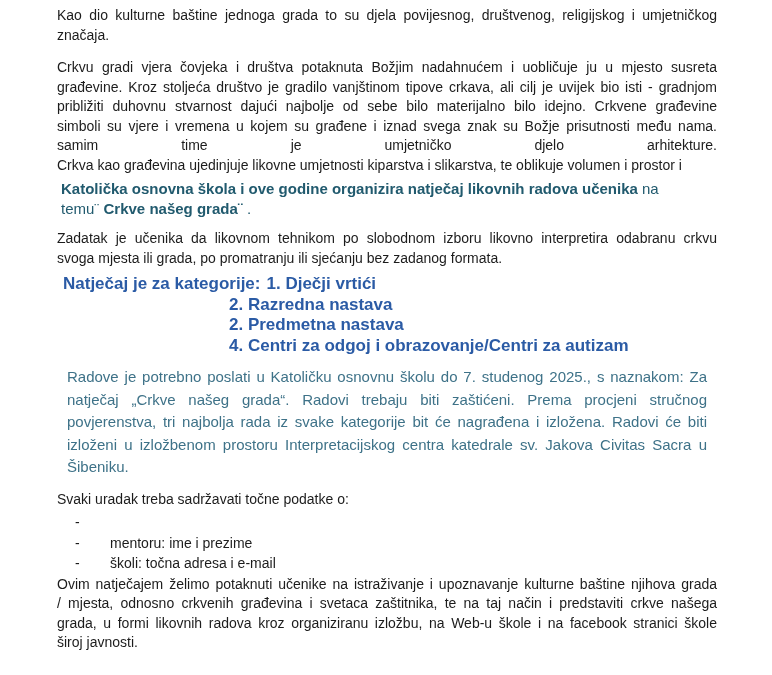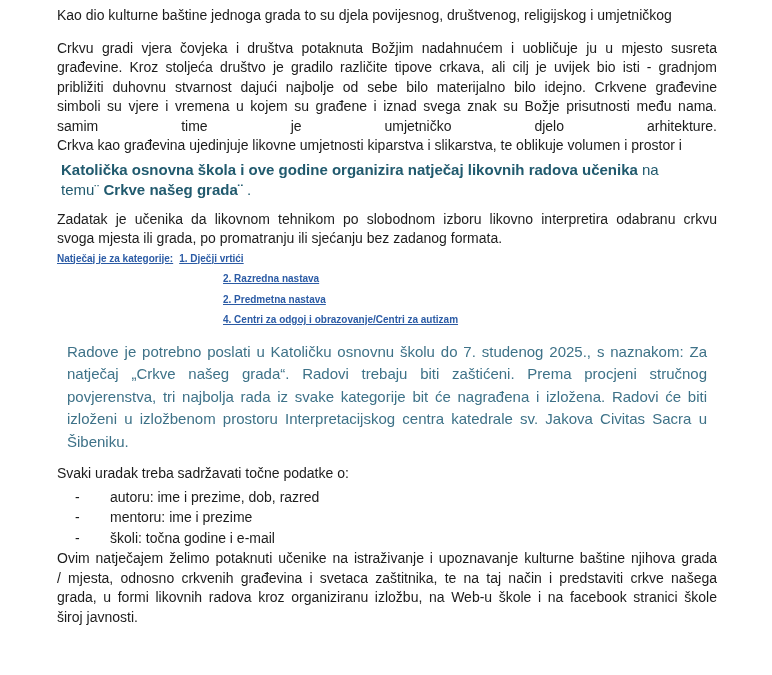--- a/index.html
+++ b/index.html
@@ -43,24 +43,23 @@
     font-size: 15px;
     line-height: 20px;
     margin: 4px;
   }
   .announcement .line { white-space: nowrap; }
   .announcement .b { font-weight: 700; }
 
   .categories {
     color: var(--category-blue, #2b5ba5);
     font-weight: 700;
-    font-size: 10px;
+    font-size: 17px;
     line-height: 20.5px;
-    margin: 0;
-    text-decoration: underline;
+    margin: 6px;
   }
   .cat-line { white-space: nowrap; }
   .cat-indent { padding-left: 166px; }
   .cat-first-item { margin-left: 6px; }
 
   .submission {
     color: var(--submission-teal, #3e7288);
     font-size: 15px;
     line-height: 22.5px;
     margin: 10px;
@@ -77,25 +76,26 @@
     flex: 0 0 35px;
   }
 </style>
 </head>
 <body>
 
 <div class="page">
 
   <div class="black jpara">
       <div>Kao dio kulturne baštine jednoga grada to su djela povijesnog, društvenog, religijskog i umjetničkog</div>
+      <div>značaja.</div>
     </div>
 
   <div class="black jpara mt-p2">
       <div>Crkvu gradi vjera čovjeka i društva potaknuta Božjim nadahnućem i uobličuje ju u mjesto susreta</div>
-      <div>građevine. Kroz stoljeća društvo je gradilo različite tipove crkava, ali cilj je uvijek bio isti - gradnjom</div>
+      <div>građevine. Kroz stoljeća društvo je gradilo vanjštinom tipove crkava, ali cilj je uvijek bio isti - gradnjom</div>
       <div>približiti duhovnu stvarnost dajući najbolje od sebe bilo materijalno bilo idejno. Crkvene građevine</div>
       <div>simboli su vjere i vremena u kojem su građene i iznad svega znak su Božje prisutnosti među nama.</div>
       <div>samim time je umjetničko djelo arhitekture.</div>
       <div>Crkva kao građevina ujedinjuje likovne umjetnosti kiparstva i slikarstva, te oblikuje volumen i prostor i</div>
     </div>
 
   <div class="announcement mt-ann">
     <div class="line"><span class="b">Katolička osnovna škola i ove godine organizira natječaj likovnih radova učenika</span><span> na</span></div>
     <div class="line"><span>temu¨ </span><span class="b">Crkve našeg grada¨</span><span> .</span></div>
   </div>
@@ -118,29 +118,28 @@
       <div>povjerenstva, tri najbolja rada iz svake kategorije bit će nagrađena i izložena. Radovi će biti</div>
       <div>izloženi u izložbenom prostoru Interpretacijskog centra katedrale sv. Jakova Civitas Sacra u</div>
       <div>Šibeniku.</div>
     </div>
 
   <div class="black mt-det">Svaki uradak treba sadržavati točne podatke o:</div>
 
   <div class="black mt-bul">
     <div class="bullet-row">
         <span class="dash">-</span>
-        <span class="bullet-text">autoru:  ime i prezime, dob, razred</span>
       </div>
     <div class="bullet-row">
         <span class="dash">-</span>
         <span class="bullet-text">mentoru: ime i prezime</span>
       </div>
     <div class="bullet-row">
         <span class="dash">-</span>
-        <span class="bullet-text">školi: točna godine i e-mail</span>
+        <span class="bullet-text">školi: točna adresa i e-mail</span>
       </div>
   </div>
 
   <div class="black jpara mt-goal">
       <div>Ovim natječajem želimo potaknuti učenike na istraživanje i upoznavanje kulturne baštine njihova grada</div>
       <div>/ mjesta, odnosno crkvenih građevina i svetaca zaštitnika, te na taj način i predstaviti crkve našega</div>
       <div>grada, u formi  likovnih radova kroz organiziranu izložbu, na Web-u škole i na facebook stranici škole</div>
       <div>široj javnosti.</div>
     </div>
 

